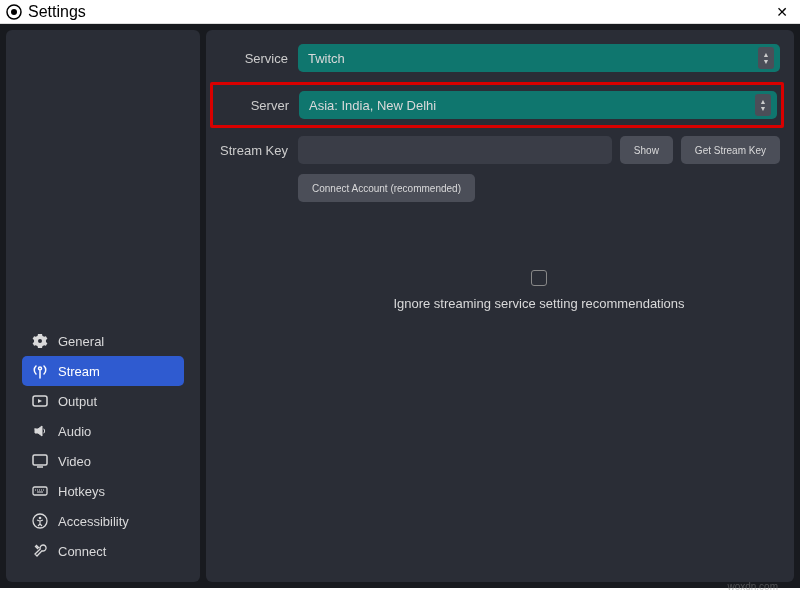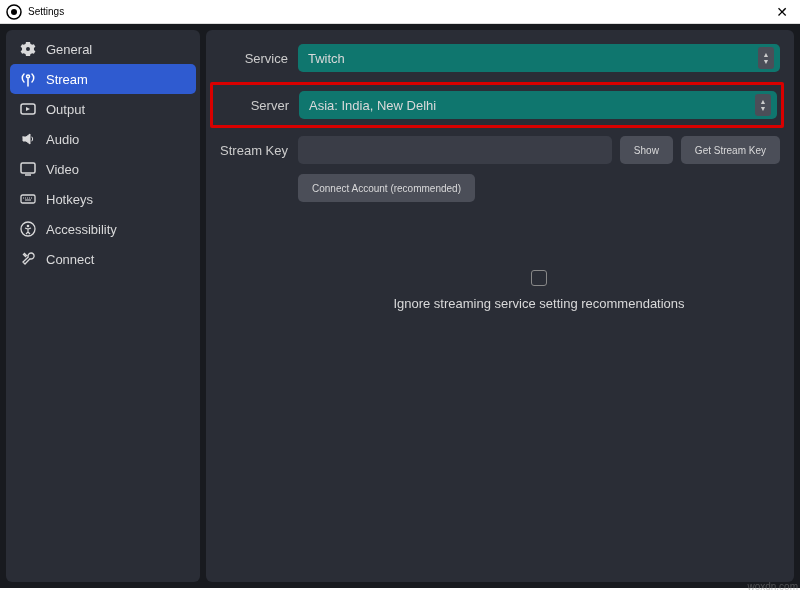--- a/index.html
+++ b/index.html
@@ -22,42 +22,43 @@
       border-bottom: 1px solid #ddd;
     }
     .titlebar-icon {
       width: 16px;
       height: 16px;
       margin-right: 6px;
       display: inline-flex;
       align-items: center;
       justify-content: center;
     }
-    .titlebar-title { flex: 1; font-size: 10px; }
+    .titlebar-title { flex: 1; font-size: 16px; }
     .titlebar-close {
       width: 24px;
       text-align: center;
       font-size: 14px;
       cursor: pointer;
     }
     .window {
       display: flex;
       height: calc(100% - 30px);
       background: #181a1f;
       padding: 6px;
       gap: 6px;
     }
     .sidebar {
       width: 194px;
       background: #2a2d36;
       border-radius: 6px;
-      padding: 4px;
+      padding: 16px;
       display: flex;
       flex-direction: column;
       gap: 0;
+      justify-content: flex-end;
     }
     .sidebar-item {
       display: flex;
       align-items: center;
       gap: 10px;
       padding: 7px 10px;
       border-radius: 5px;
       cursor: pointer;
       color: #d9d9da;
     }
@@ -167,21 +168,21 @@
     .checkbox {
       width: 16px;
       height: 16px;
       border: 1.5px solid #888;
       border-radius: 3px;
       background: transparent;
     }
     .watermark {
       position: absolute;
       bottom: 2px;
-      right: 2px;
+      right: 22px;
       color: #888;
       font-size: 10px;
       opacity: 0.5;
     }
   </style>
 </head>
 <body>
 
 <div class="titlebar">
   <span class="titlebar-icon">

